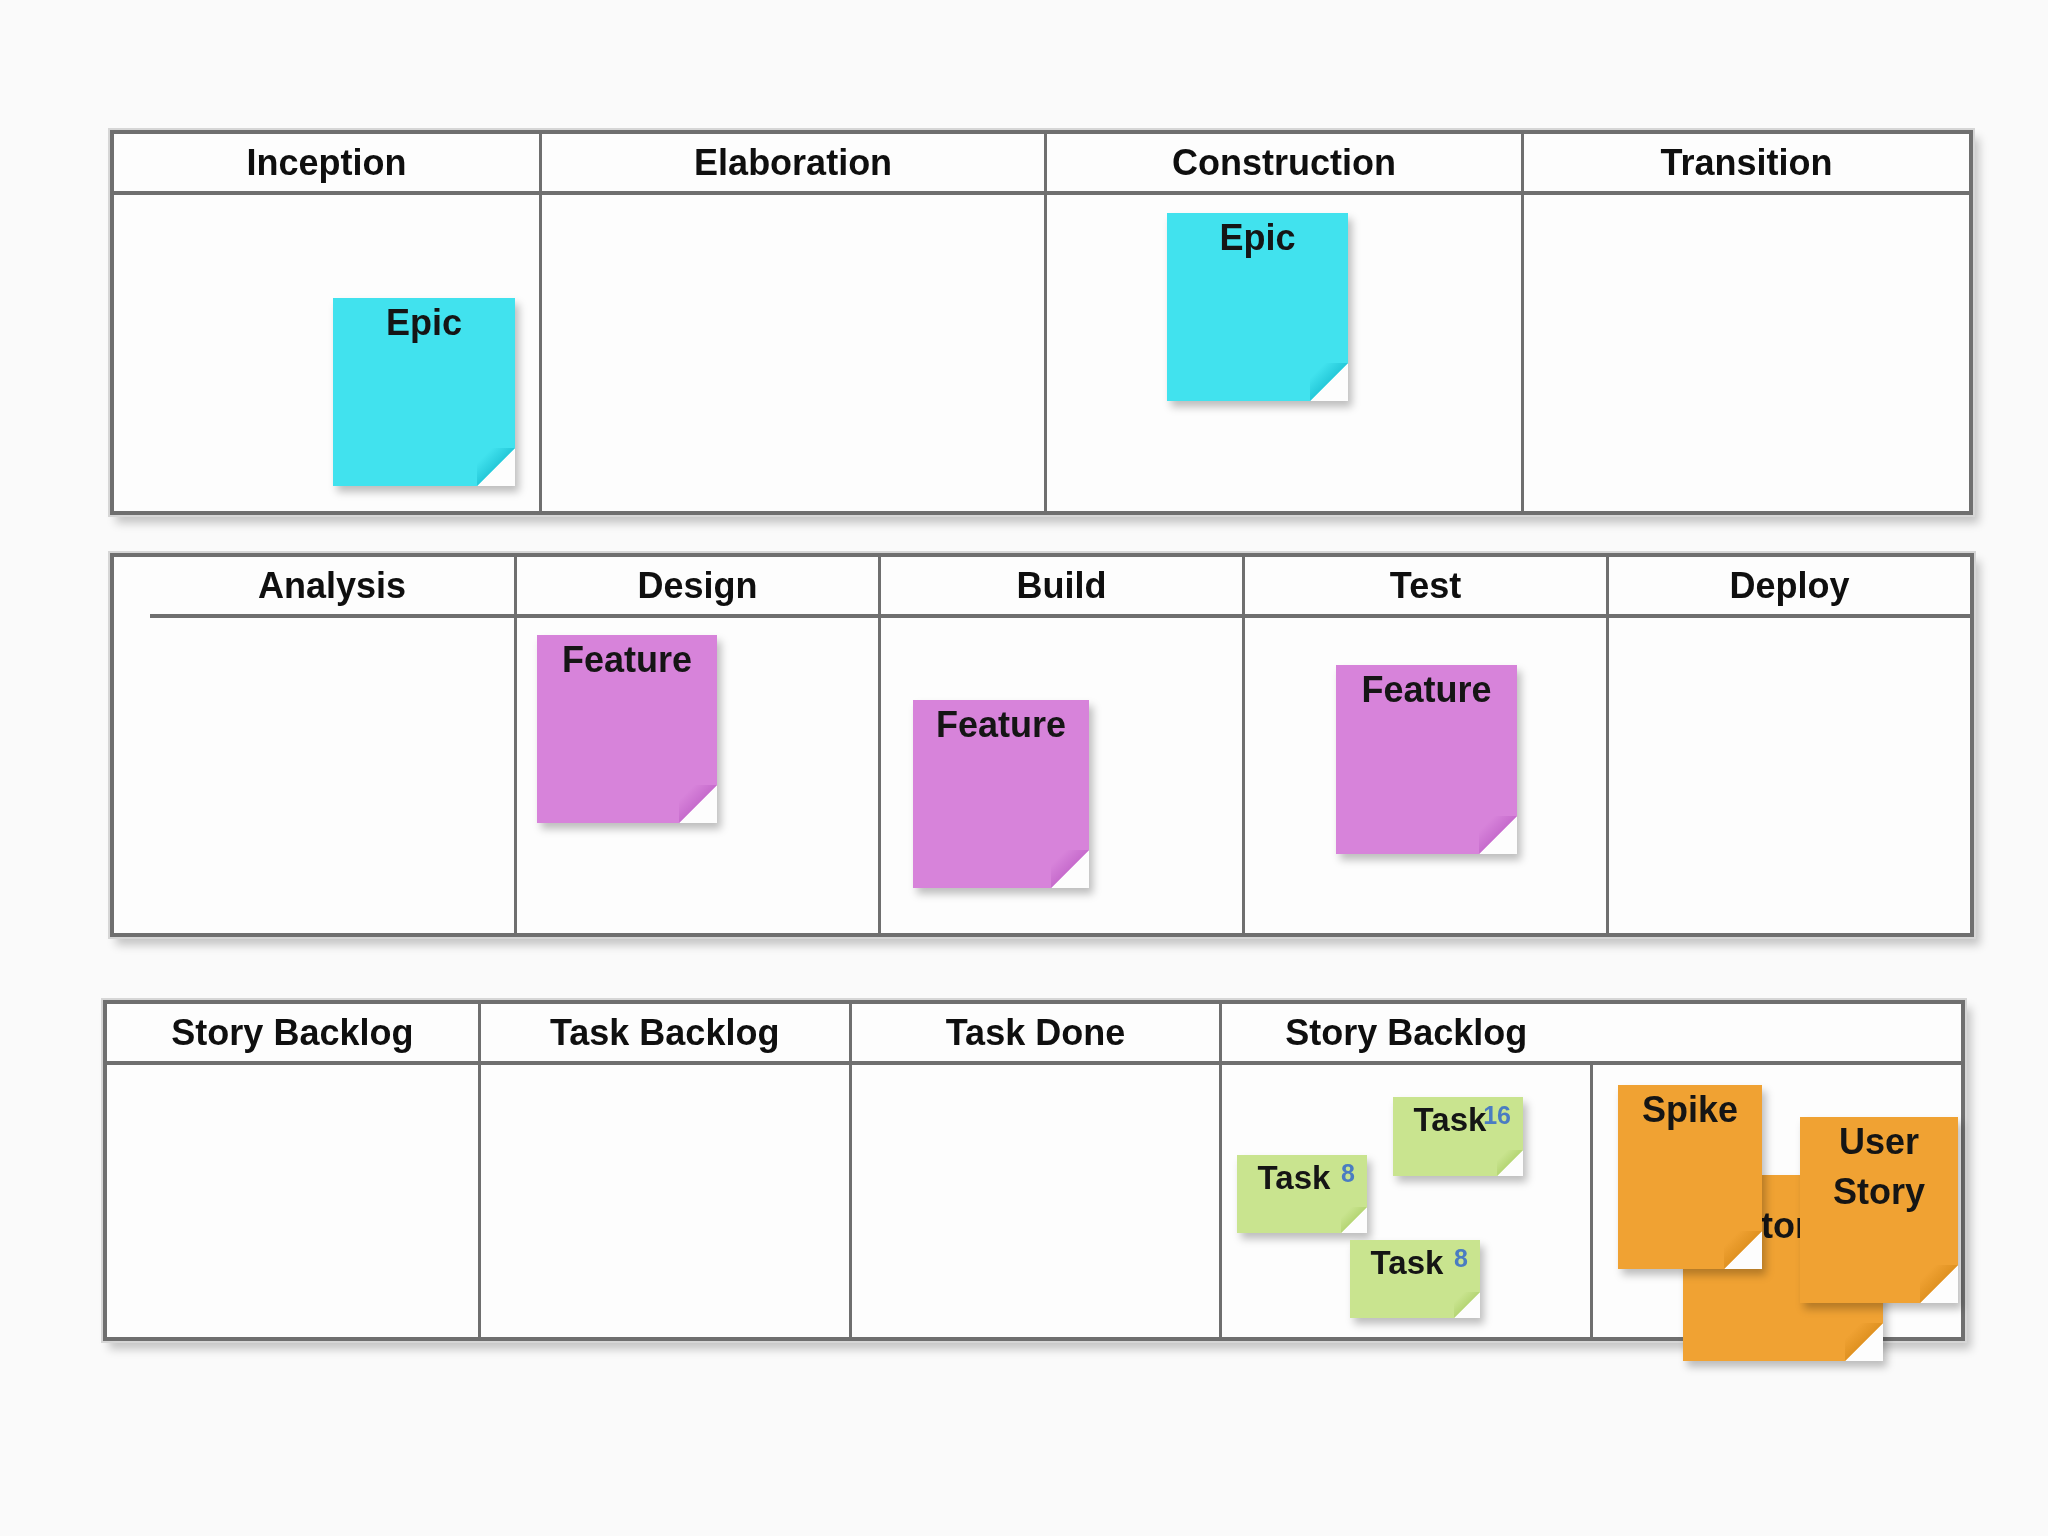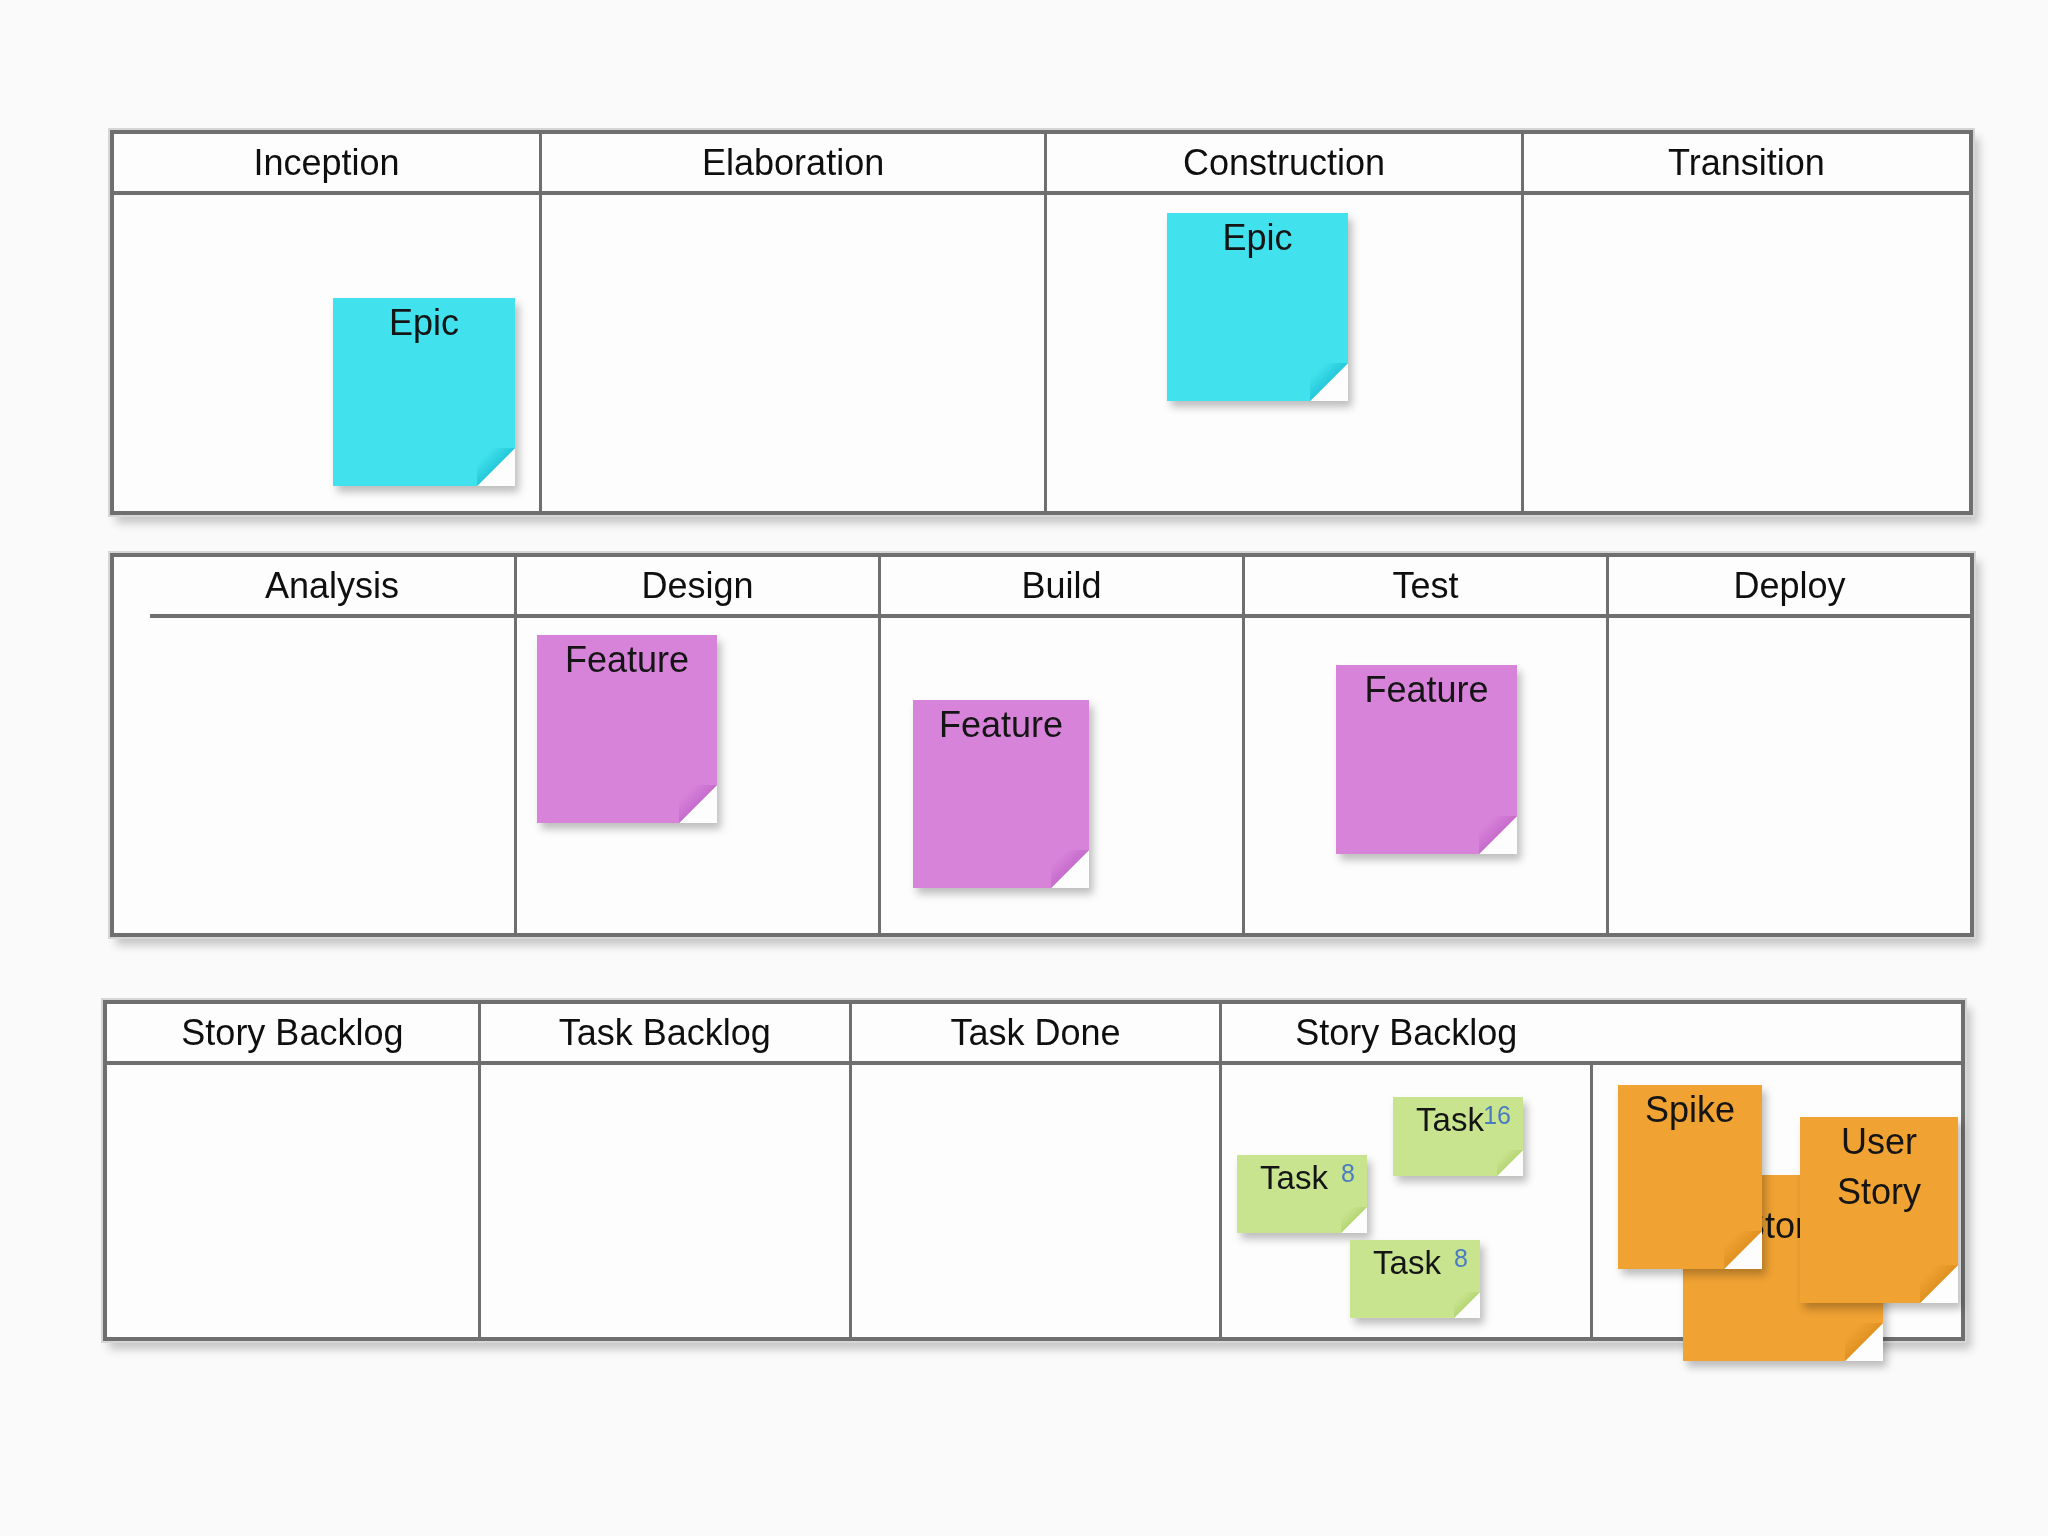--- a/index.html
+++ b/index.html
@@ -9,20 +9,21 @@
     --feature:#d783da;
     --task:#c9e48f;
     --story:#f0a233;
     --points:#4a7cc2;
   }
   html,body{margin:0;padding:0;background:#fafafa;}
   .canvas{
     position:relative;width:2048px;height:1536px;overflow:hidden;
     background:#fafafa;
     font-family:"Liberation Sans", sans-serif;
+    font-weight:bold;
   }
   
   .board{
     position:absolute;display:flex;flex-direction:column;
     background:var(--cell);
     border:4px solid var(--line);
     box-shadow:0 0 0 2px #d6d6d6, 6px 8px 9px rgba(0,0,0,.22);
     box-sizing:border-box;
   }
   .hrow{display:grid;height:57px;border-bottom:4px solid var(--line);}

